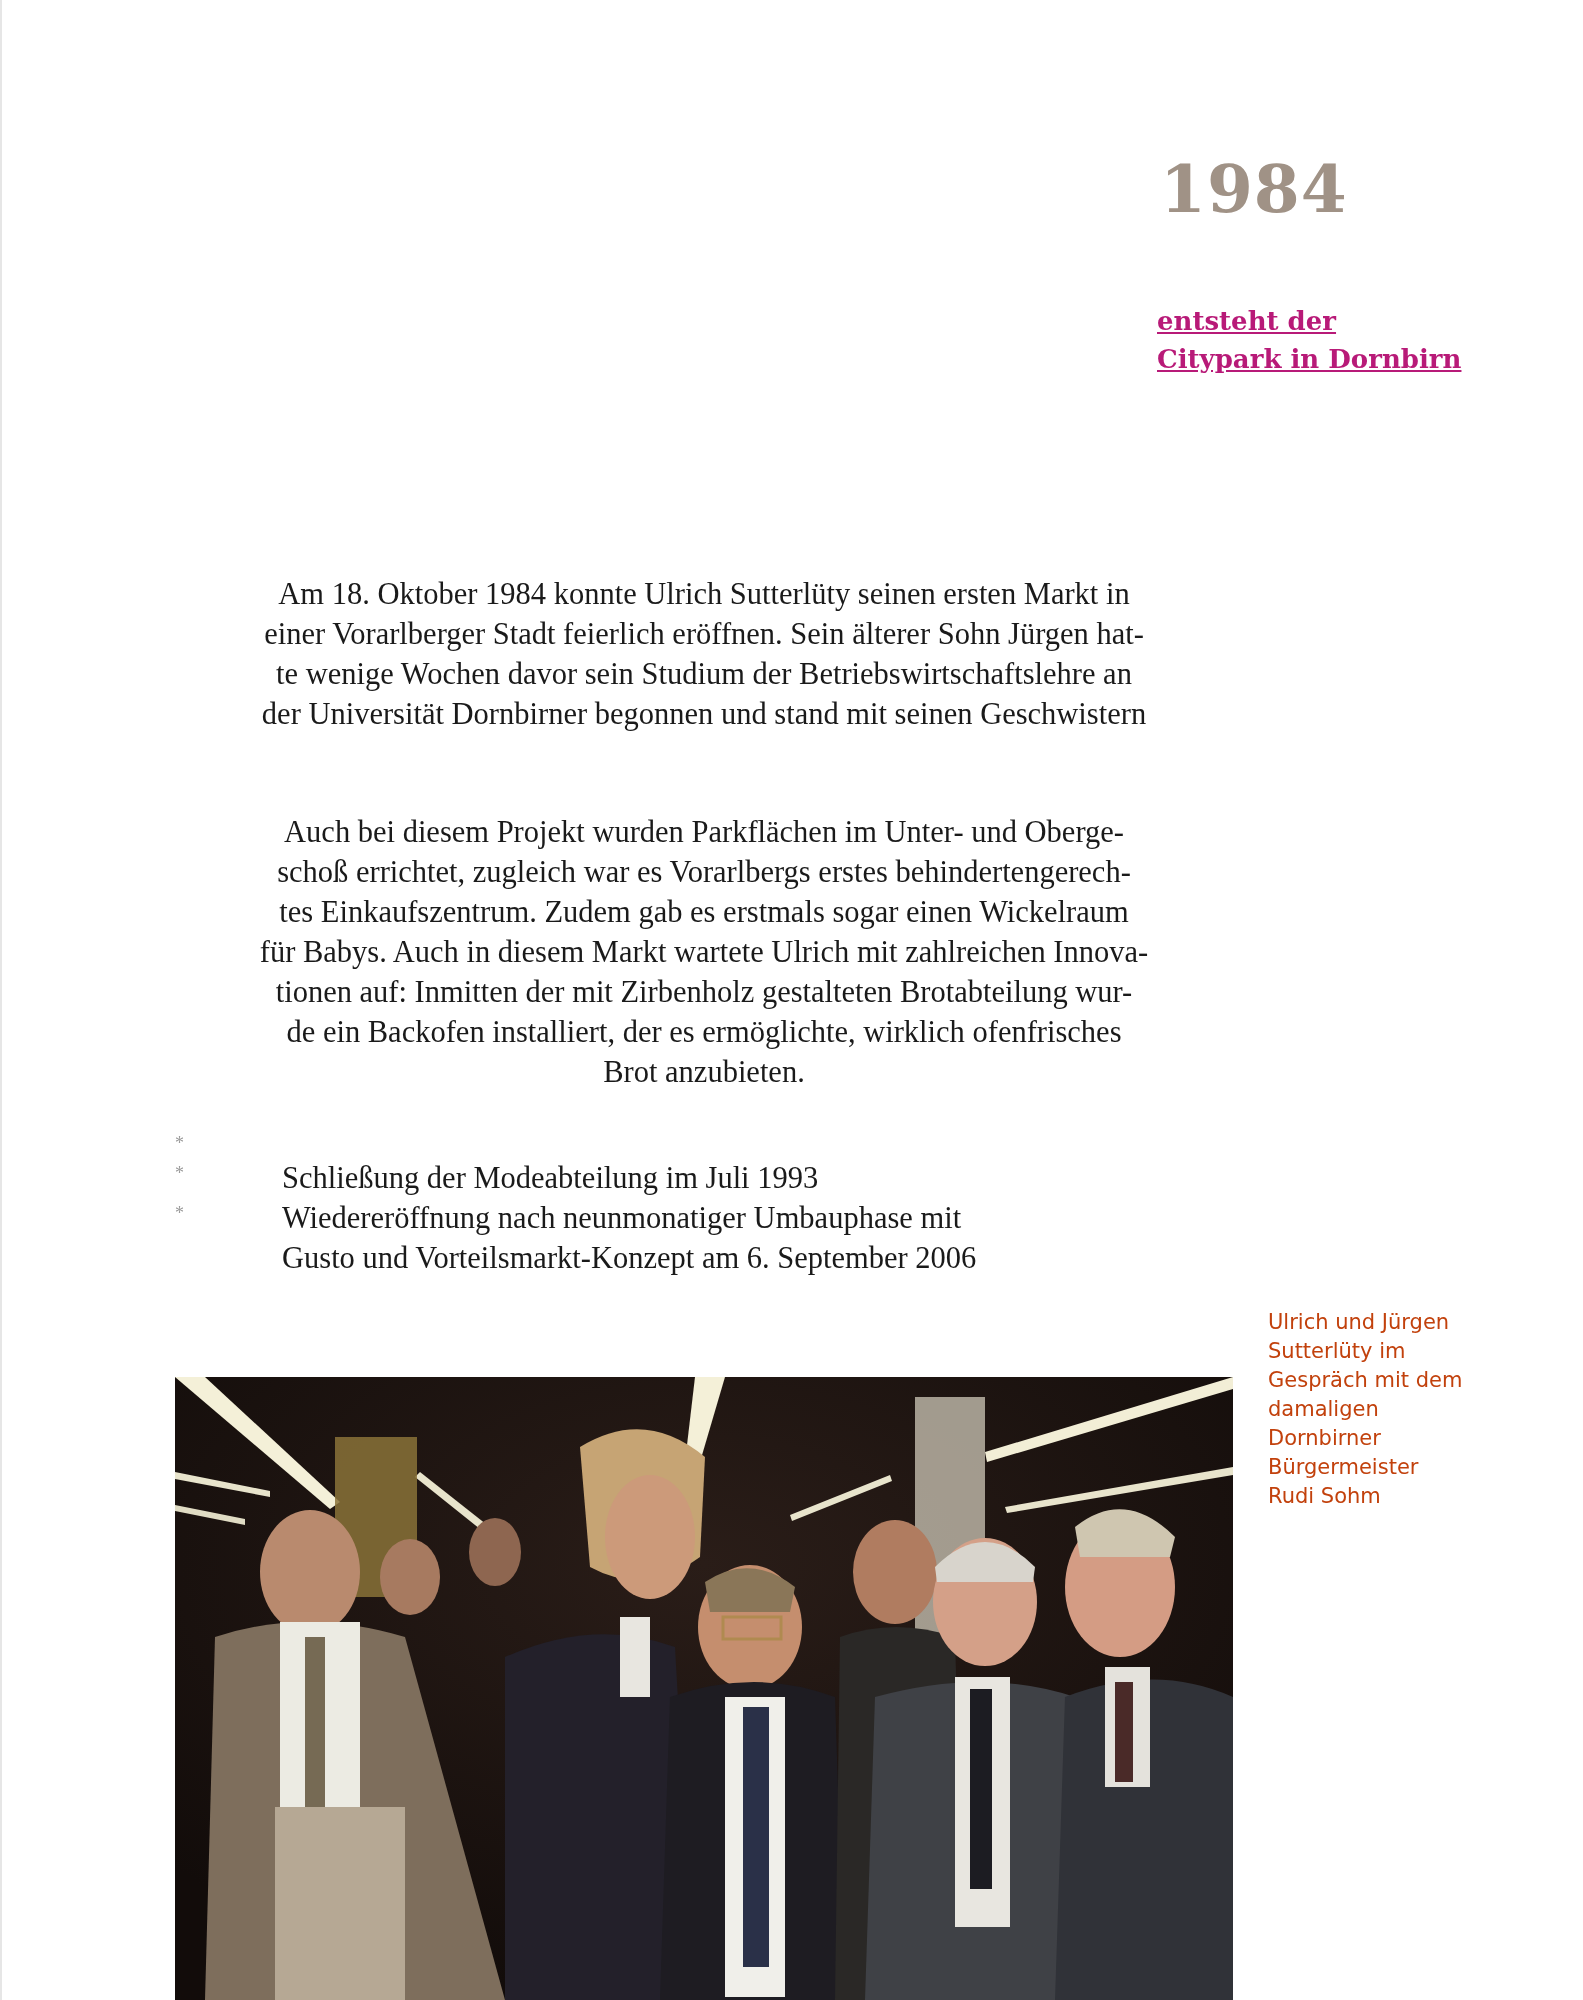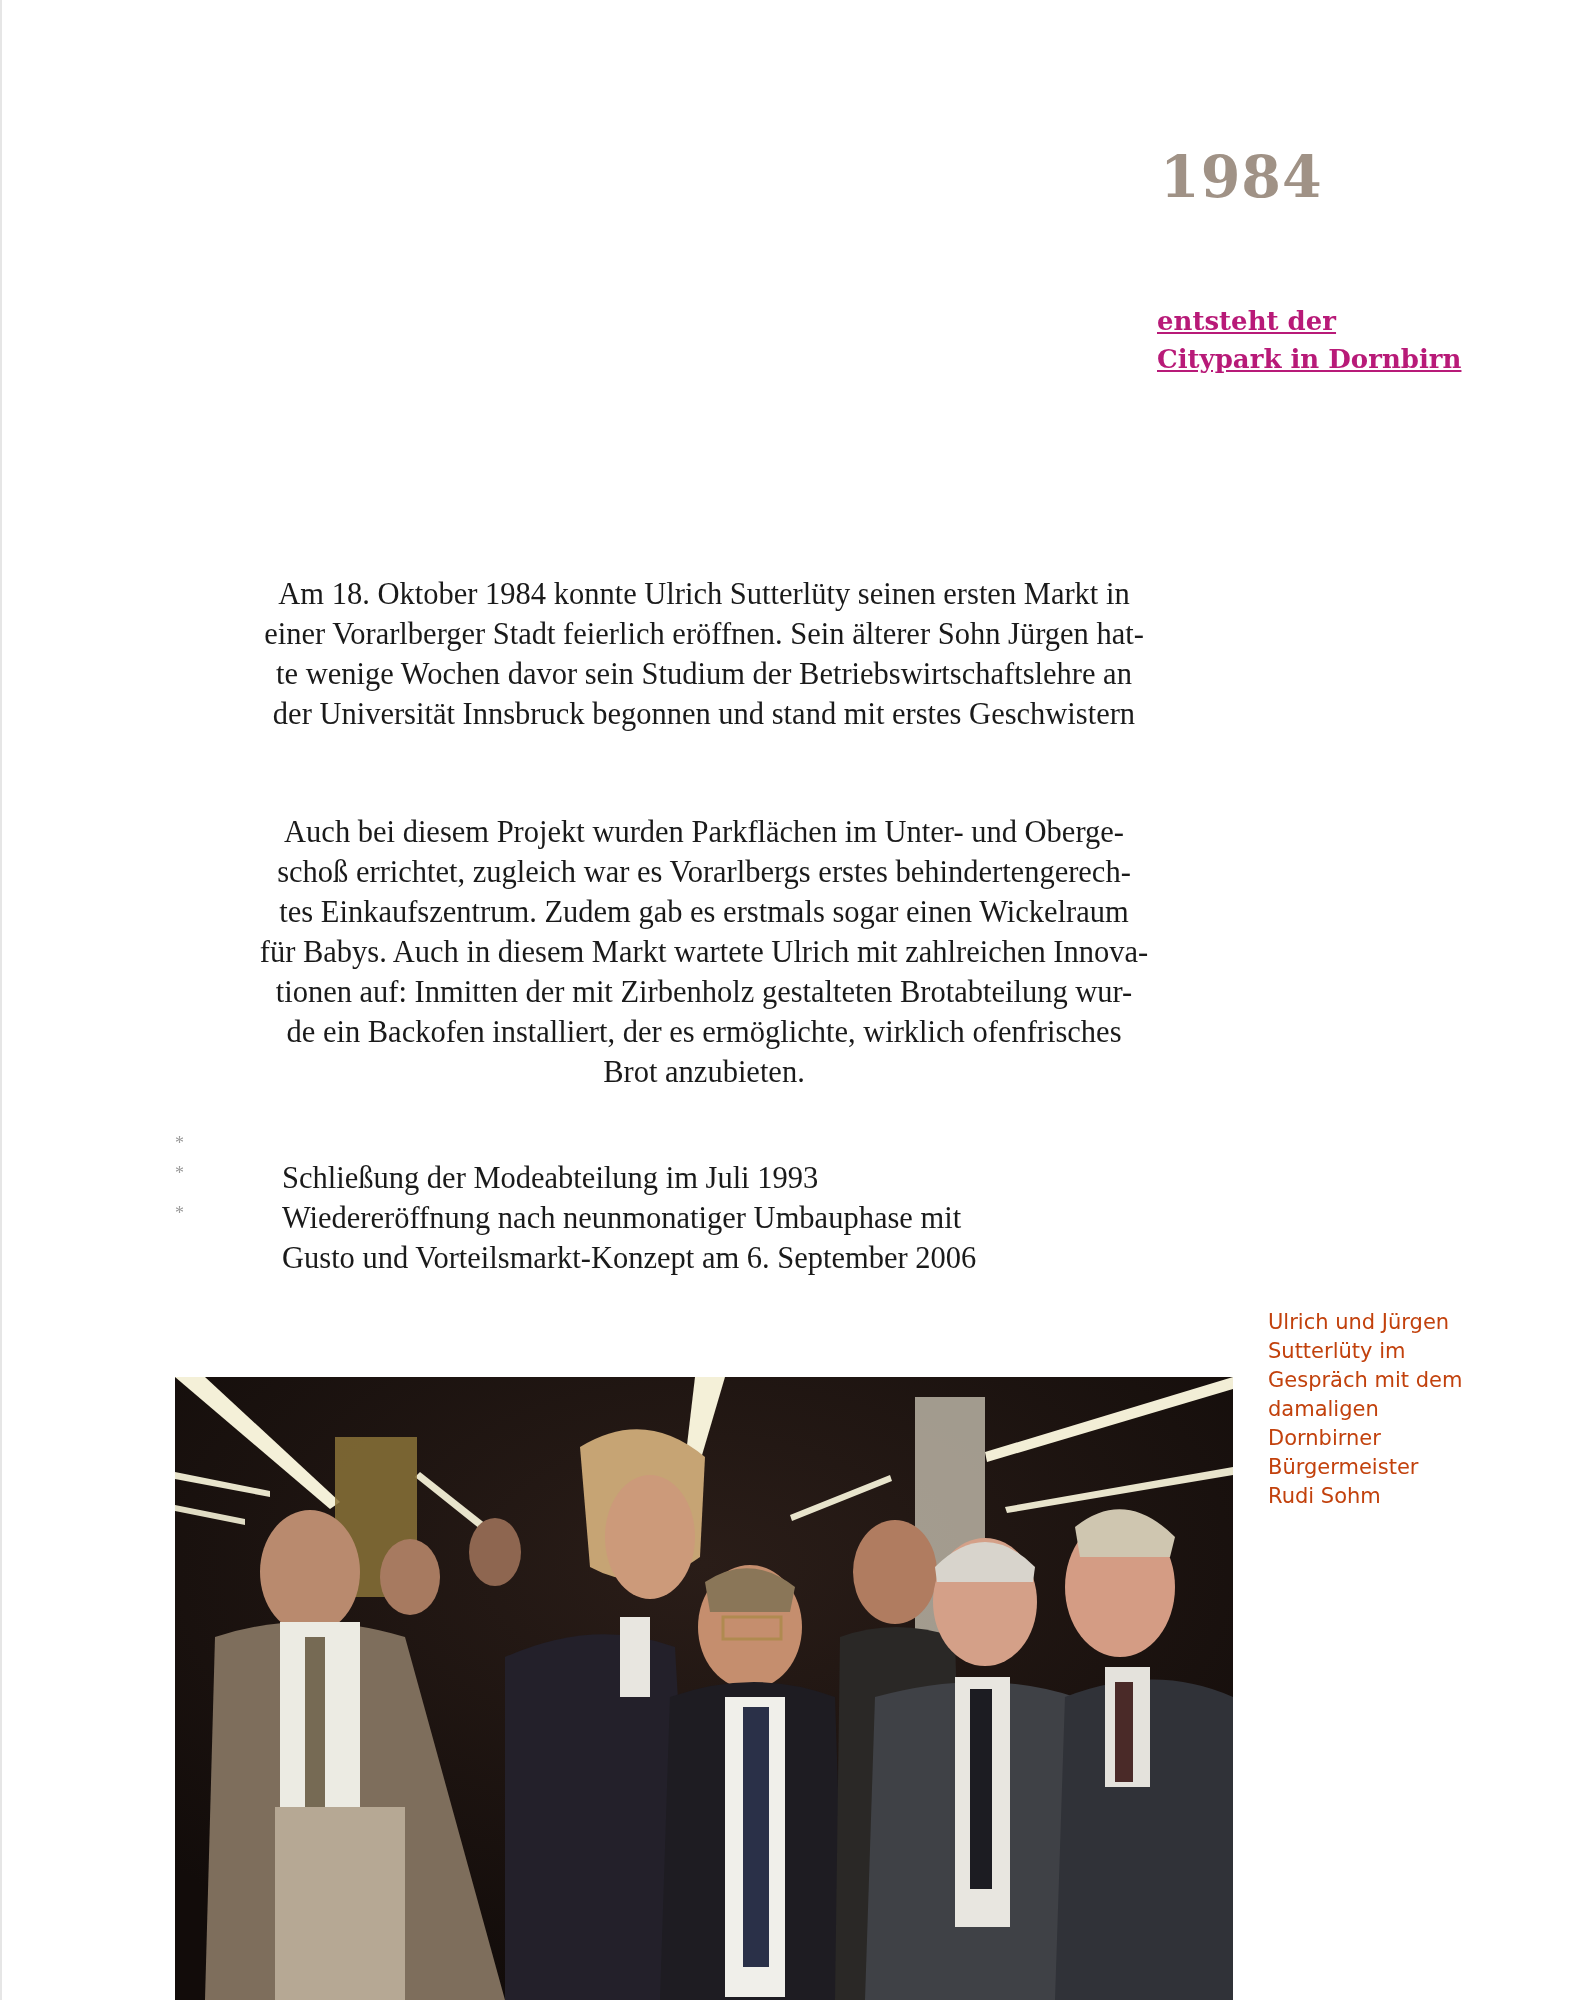--- a/index.html
+++ b/index.html
@@ -5,23 +5,23 @@
   html, body { margin: 0; padding: 0; }
   body {
     width: 1583px; height: 2000px; position: relative; overflow: hidden;
     background: #ffffff;
   }
   .left-edge {
     position: absolute; left: 0; top: 0; width: 2px; height: 2000px;
     background: #e6e6e6;
   }
   .year {
-    position: absolute; left: 1160px; top: 148px;
+    position: absolute; left: 1160px; top: 156px;
     font-family: "DejaVu Serif", "Liberation Serif", serif;
-    font-weight: bold; font-size: 57px; letter-spacing: 1px;
+    font-weight: bold; font-size: 66px; letter-spacing: 1px;
     color: #a09286; line-height: 1;
   }
   .subtitle {
     position: absolute; left: 1157px; top: 302px;
     font-family: "DejaVu Serif", serif; font-weight: bold;
     font-size: 26px; line-height: 38px; color: #b81a78; text-decoration: underline;
   }
   .subtitle div { white-space: nowrap; }
   .body-text {
     position: absolute; left: 175px; width: 1058px;
@@ -61,21 +61,21 @@
 
 <div class="subtitle">
   <div>entsteht der</div>
   <div>Citypark in Dornbirn</div>
 </div>
 
 <div class="body-text p1">
   <div class="para">Am 18. Oktober 1984 konnte Ulrich Sutterlüty seinen ersten Markt in</div>
   <div class="para">einer Vorarlberger Stadt feierlich eröffnen. Sein älterer Sohn Jürgen hat-</div>
   <div class="para">te wenige Wochen davor sein Studium der Betriebswirtschaftslehre an</div>
-  <div class="para">der Universität Innsbruck begonnen und stand mit erstes Geschwistern</div>
+  <div class="para">der Universität Dornbirner begonnen und stand mit seinen Geschwistern</div>
 </div>
 
 <div class="body-text p2">
   <div class="para">Auch bei diesem Projekt wurden Parkflächen im Unter- und Oberge-</div>
   <div class="para">schoß errichtet, zugleich war es Vorarlbergs erstes behindertengerech-</div>
   <div class="para">tes Einkaufszentrum. Zudem gab es erstmals sogar einen Wickelraum</div>
   <div class="para">für Babys. Auch in diesem Markt wartete Ulrich mit zahlreichen Innova-</div>
   <div class="para">tionen auf: Inmitten der mit Zirbenholz gestalteten Brotabteilung wur-</div>
   <div class="para">de ein Backofen installiert, der es ermöglichte, wirklich ofenfrisches</div>
   <div class="para">Brot anzubieten.</div>

